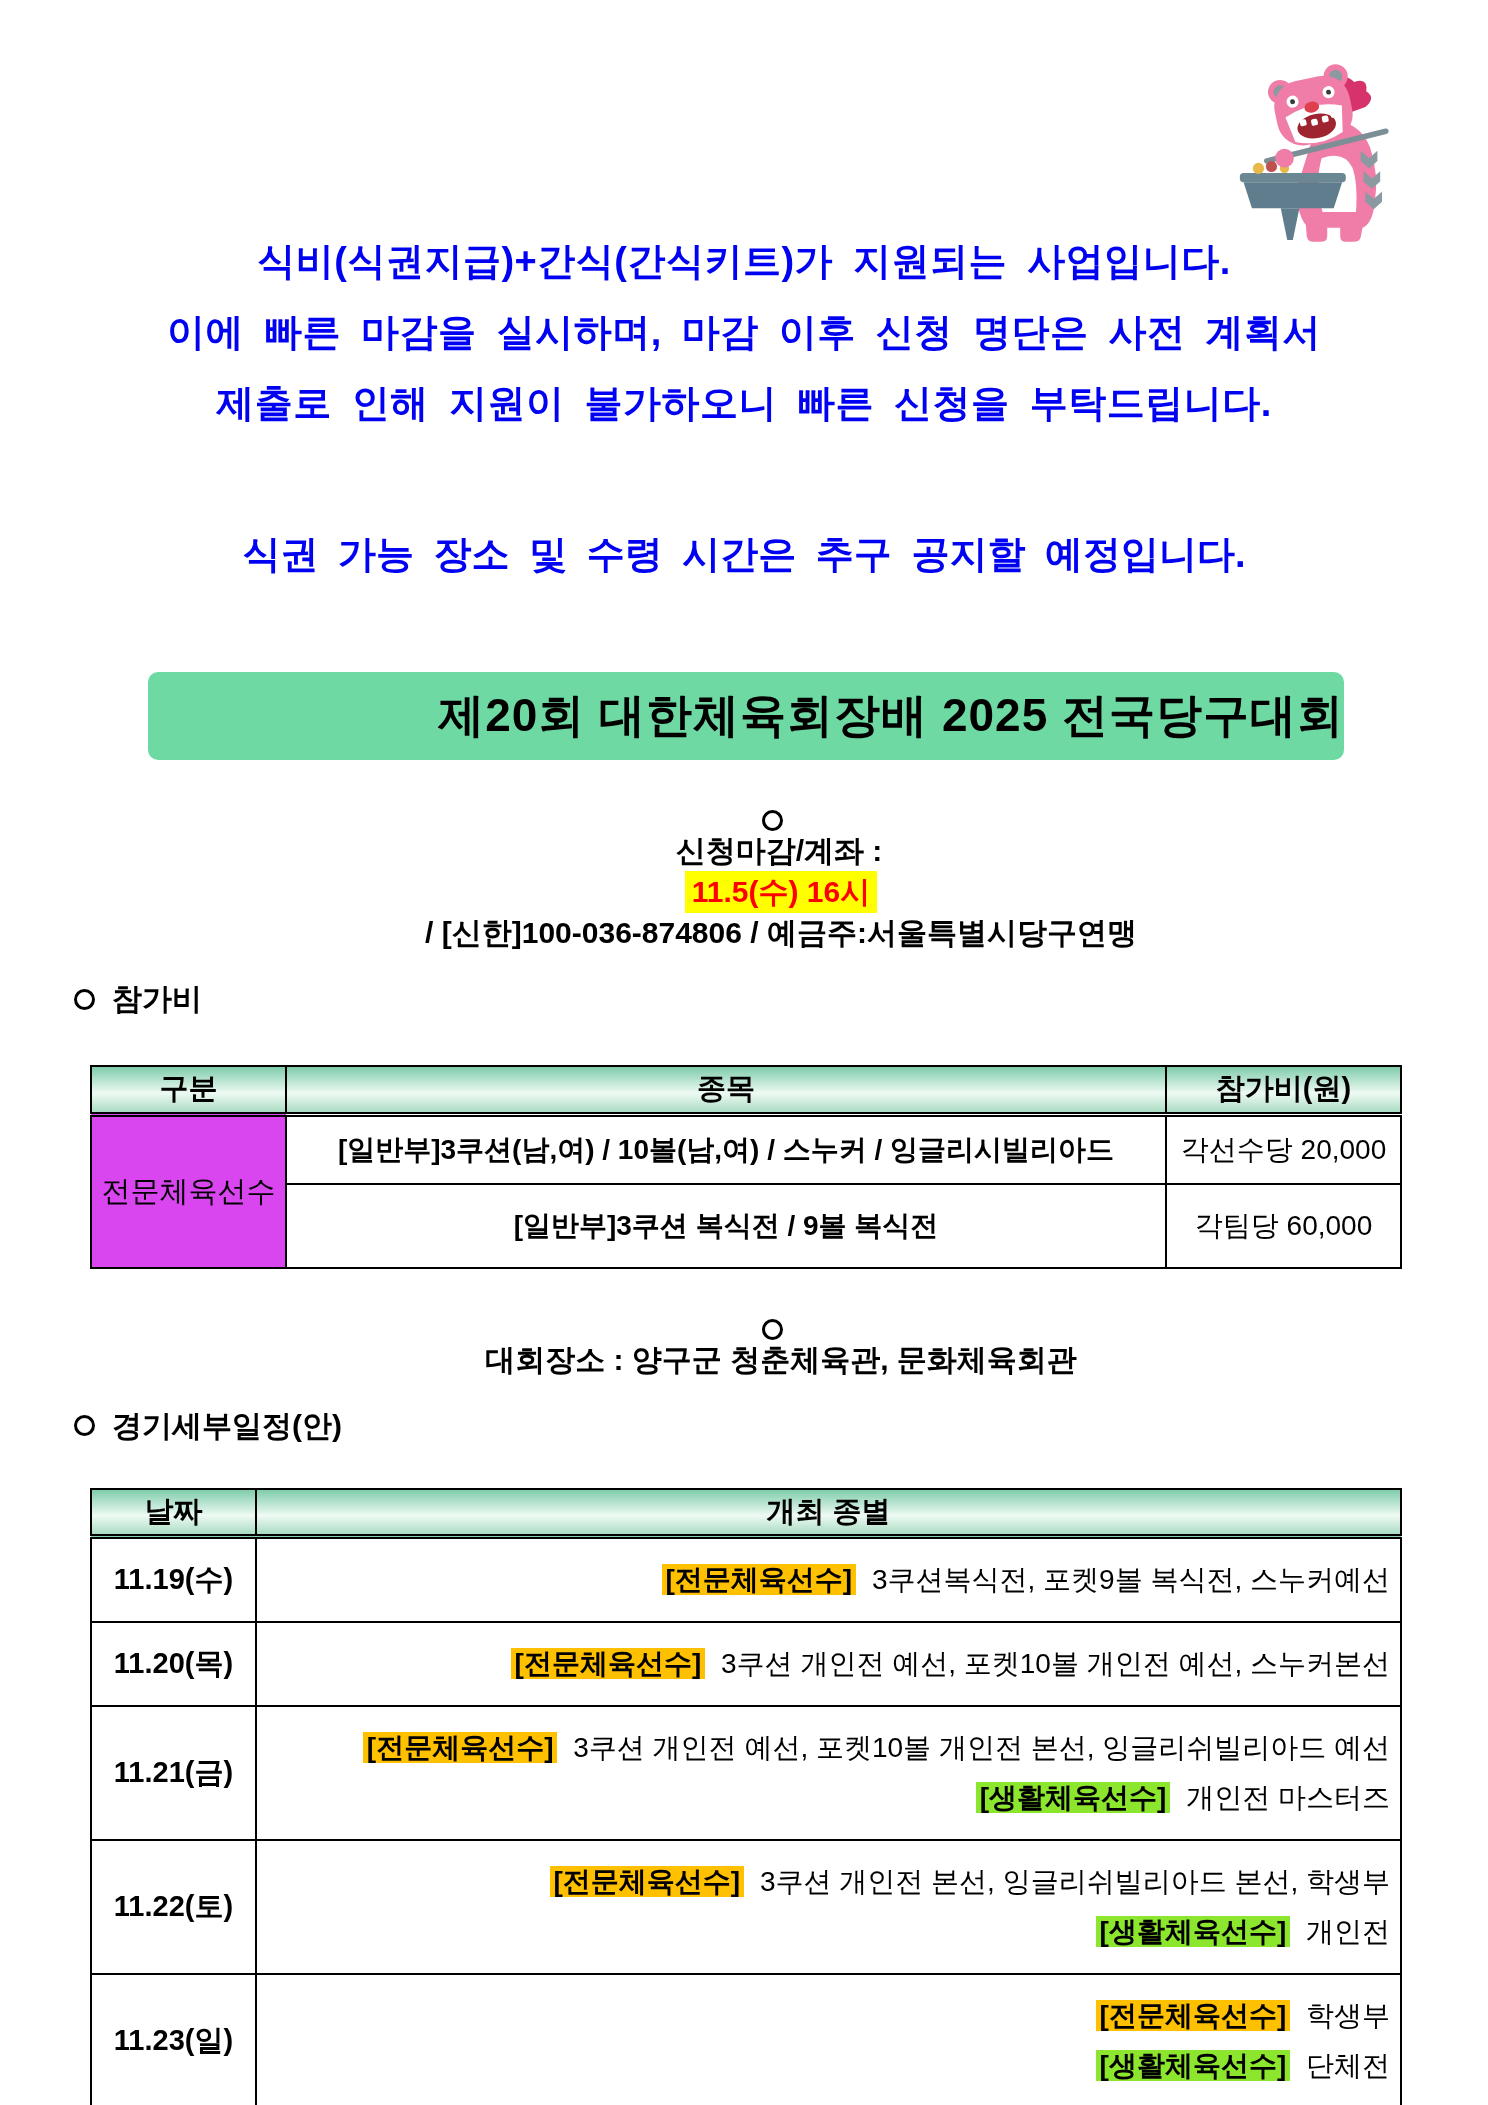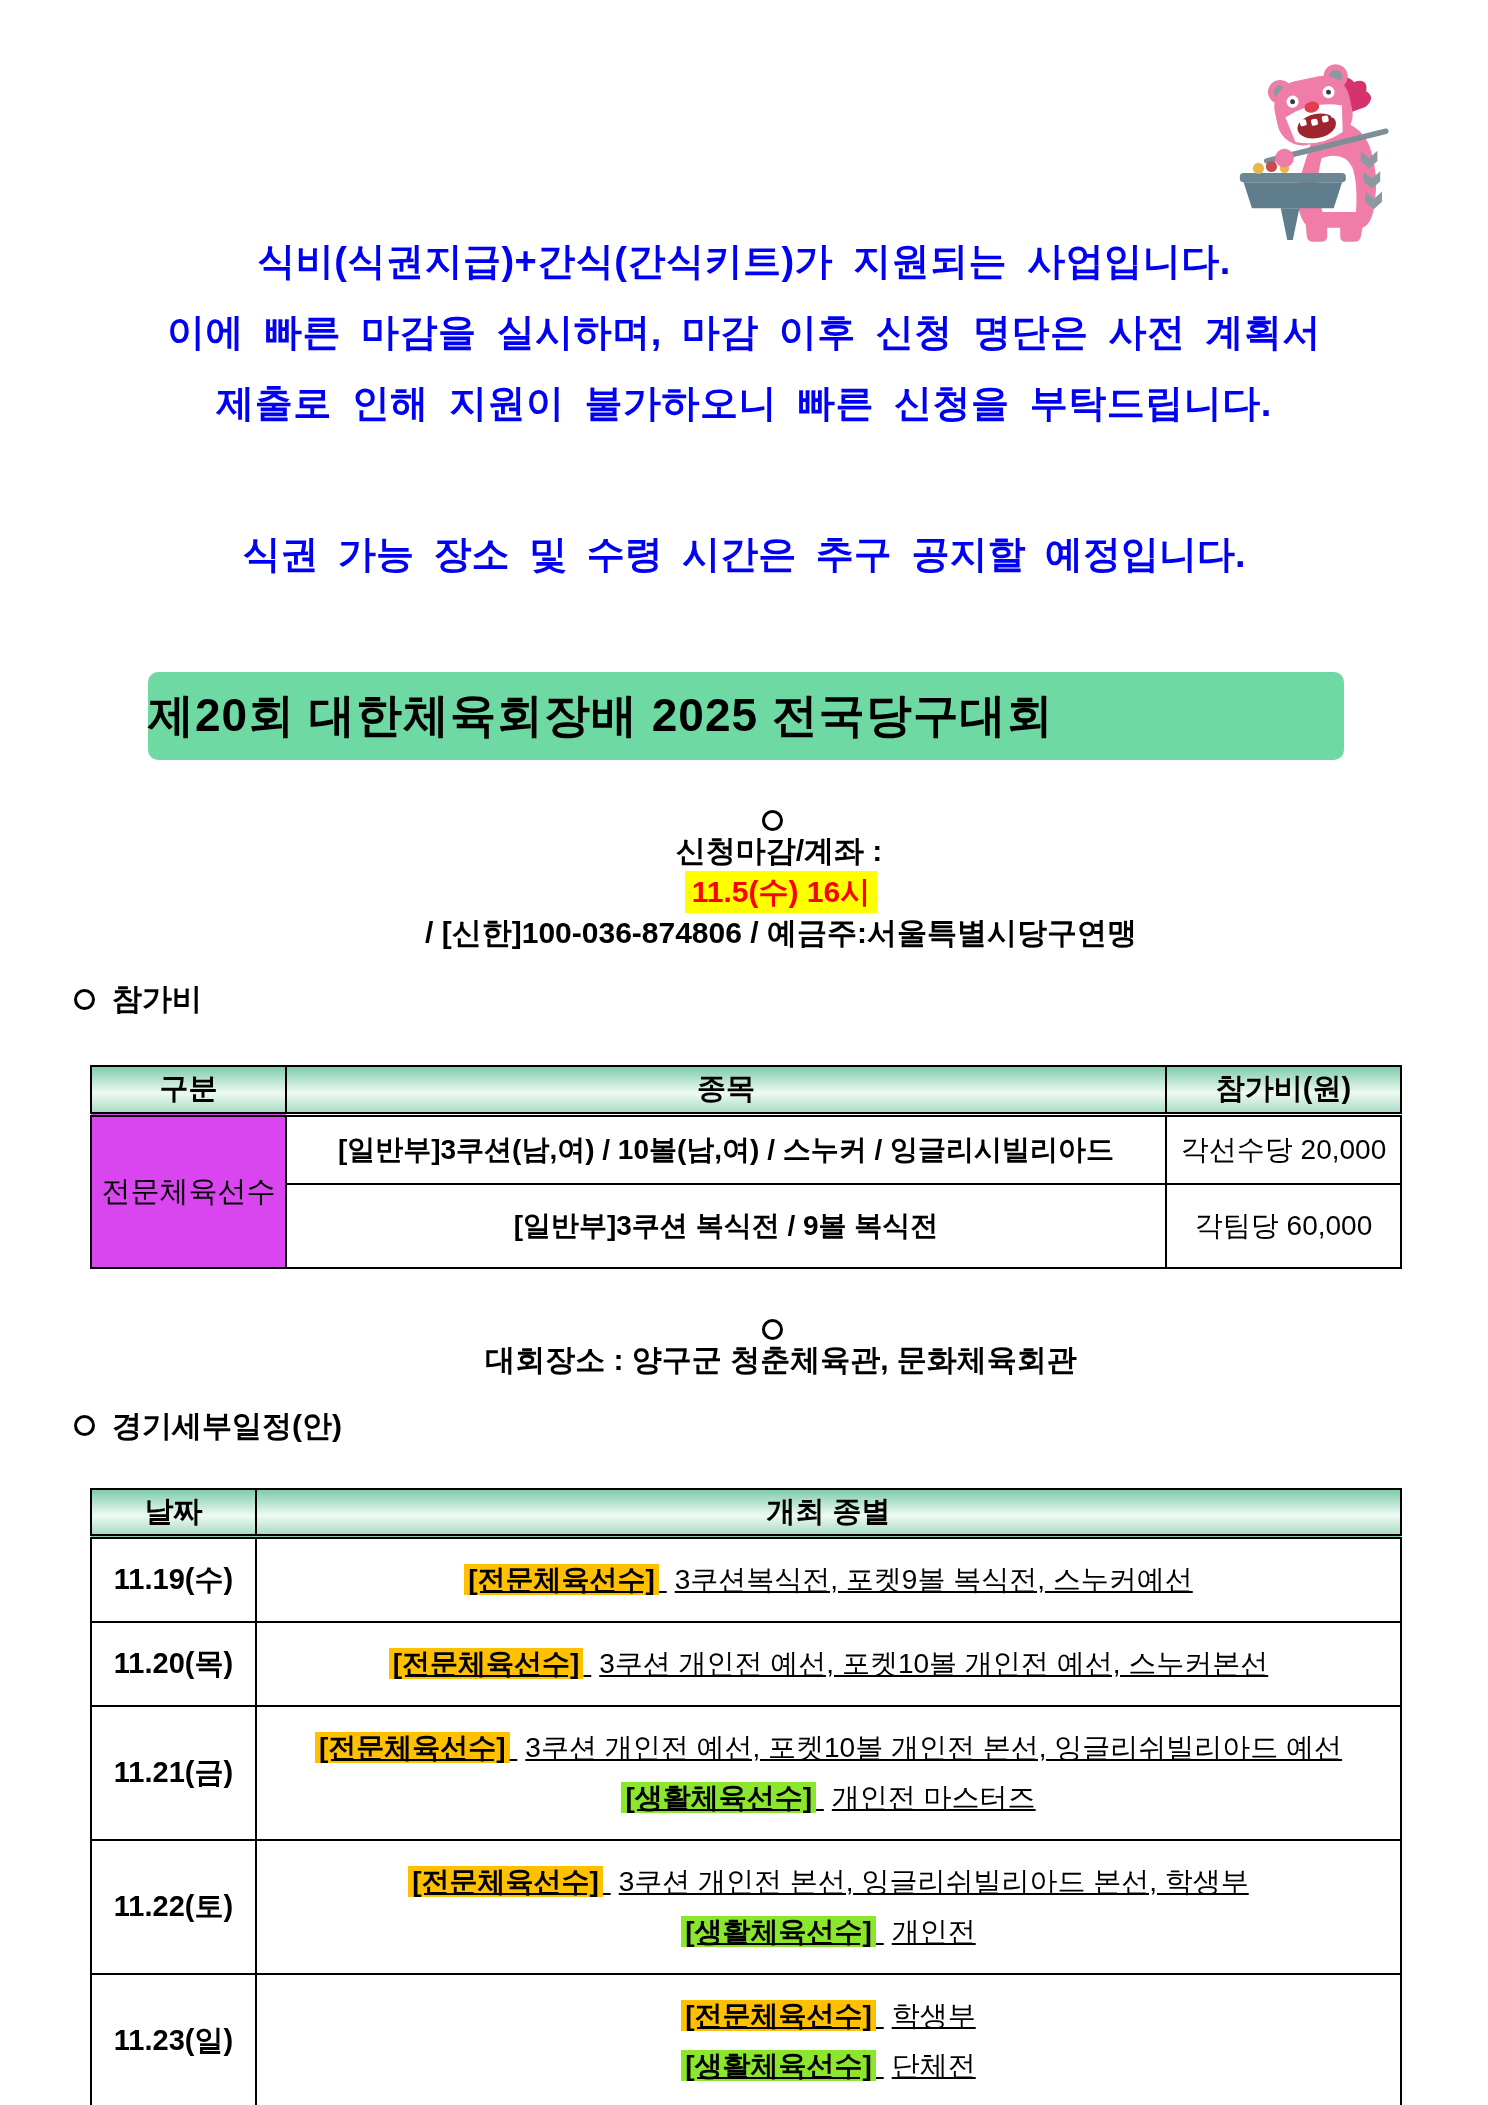--- a/index.html
+++ b/index.html
@@ -9,21 +9,21 @@
     font-family:"Liberation Sans","DejaVu Sans",sans-serif; color:#000; overflow:hidden;
   }
   .mascot { position:absolute; top:52px; right:92px; width:158px; height:190px; }
 
   .intro { padding-top:226px; text-align:center; color:#0202f2; font-weight:bold;
            font-size:38px; line-height:71px; word-spacing:9px; letter-spacing:0.5px; }
   .notice { margin-top:90px; text-align:center; color:#0202f2; font-weight:bold;
             font-size:38px; word-spacing:9px; }
 
   .banner { margin:92px 0 0 148px; width:1196px; height:88px; background:#6fd9a3;
-            border-radius:10px; display:flex; align-items:center; justify-content:flex-start;
+            border-radius:10px; display:flex; align-items:center; justify-content:flex-end;
             font-size:46px; font-weight:bold; letter-spacing:1px; color:#000; }
 
   .bullet-line { margin-left:74px; font-size:30px; font-weight:bold; display:flex;
                  align-items:center; line-height:40px; }
   .mt-lg { margin-top:50px;flex-direction:column; } .mt-md { margin-top:26px; }
   .bullet { display:inline-block; width:21px; height:21px; border:3px solid #000;
             border-radius:50%; margin-right:17px; flex:none; }
   .hl-deadline { background:#ffff00; color:#ff0000; padding:1px 7px; margin:0 9px;text-align:center; }
   .seg { margin-right:4px; }
 
@@ -35,21 +35,21 @@
 
   .fee-table { margin-top:46px; }
   .fee-table .group-cell { background:#d946ef; width:195px; text-align:center; font-size:29px; }
   .fee-table .event-cell { text-align:center; padding:14px 8px;font-weight:bold; }
   .fee-table .fee-cell   { width:235px; text-align:center; }
   .fee-table .row-tall td { height:84px; }
   .fee-table .row-short .event-cell, .fee-table .row-short .fee-cell { height:60px; }
 
   .sched-table { margin-top:42px; }
   .sched-table .date-cell { width:165px; text-align:center; font-weight:bold; font-size:29px; }
-  .sched-table .events-cell { text-align:center; padding:14px 16px 14px 16px;text-decoration:underline; }
+  .sched-table .events-cell { text-align:right; padding:14px 10px 14px 16px; }
   .sched-line { line-height:46px; margin:4px 0; }
   .tag { font-weight:bold; padding:0 4px; }
   .tag-pro  { background:#ffc000; }
   .tag-life { background:#8ce62e; }
   .line-text { margin-left:8px; }
 </style>
 </head>
 <body>
 
 <div class="page">

